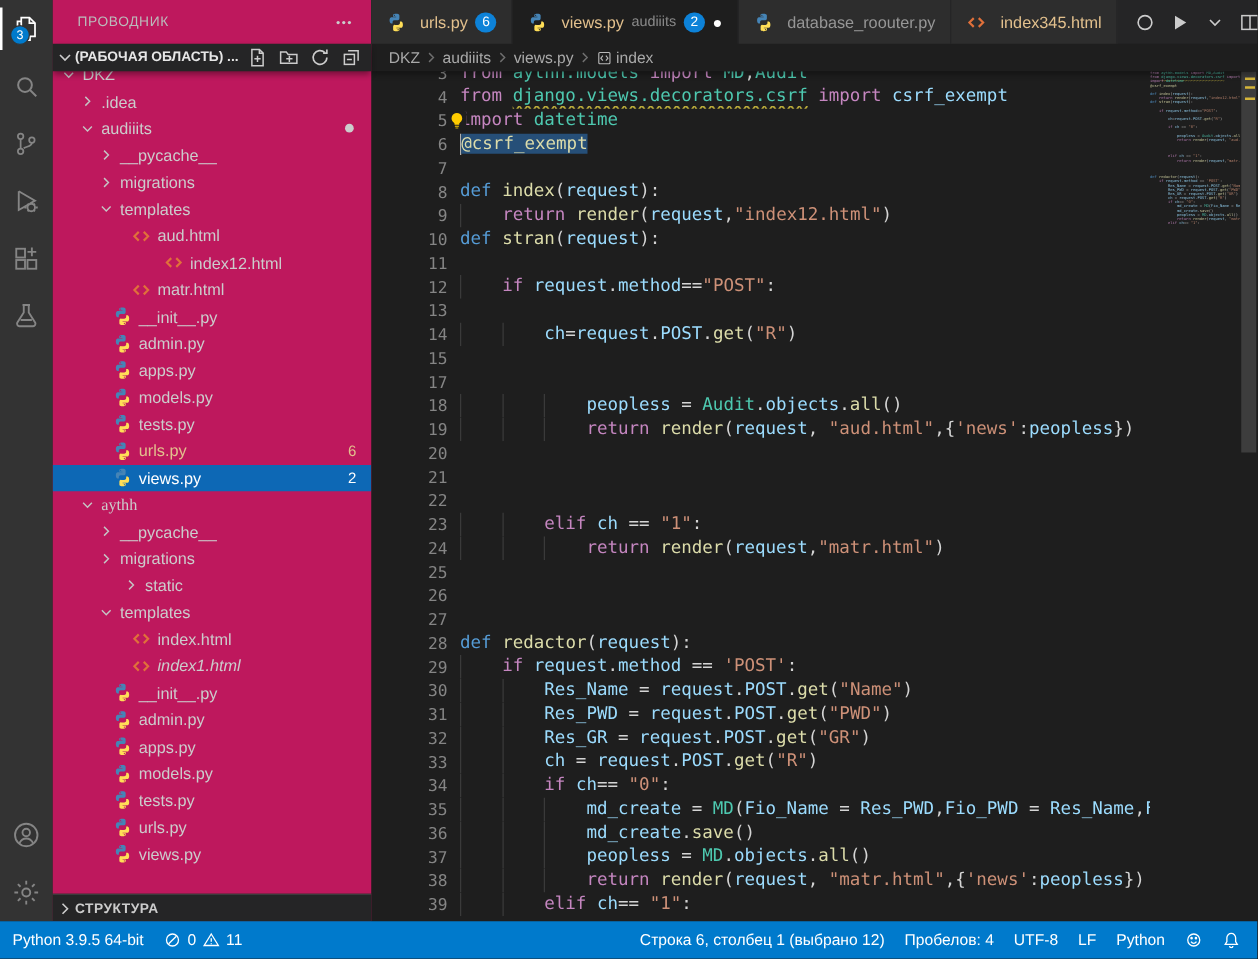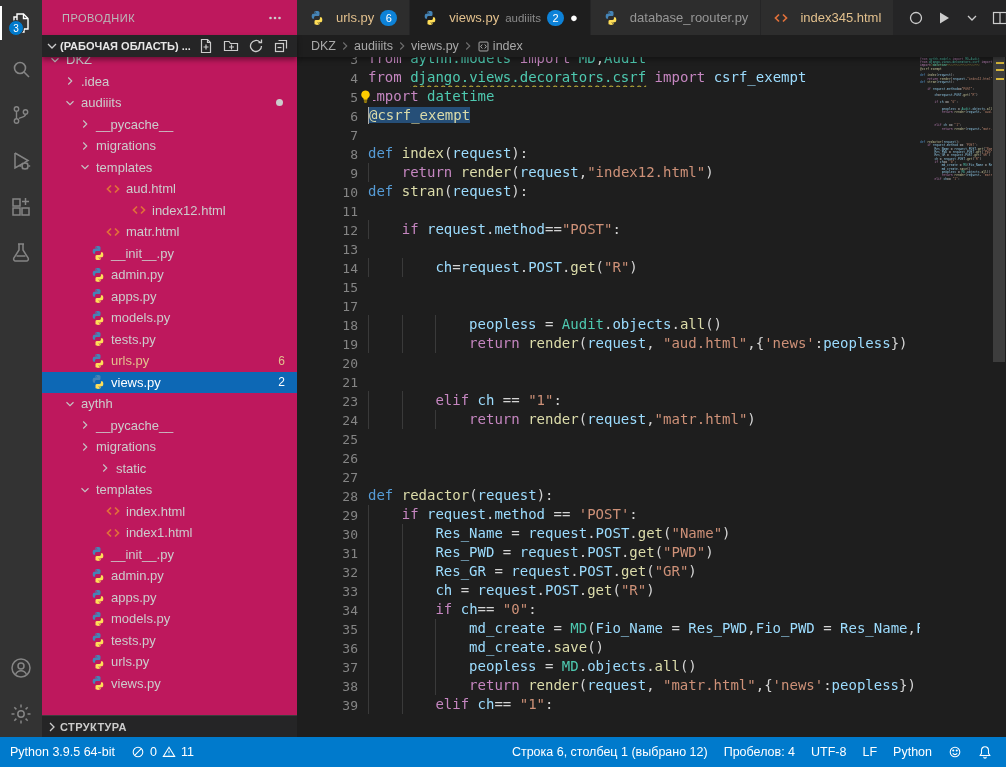--- a/index.html
+++ b/index.html
@@ -361,21 +361,21 @@
             <span class="fspace"></span>
             <span class="ic fic">
               <svg viewBox="0 0 16 16">
                 <path fill="#4584b6" d="M7.9 1c-2.7 0-2.5 1.17-2.5 1.17v1.21h2.55v.36H4.39s-1.72-.19-1.72 2.52c0 2.7 1.5 2.61 1.5 2.61h.9V7.6s-.05-1.5 1.47-1.5h2.53s1.43.02 1.43-1.38V2.4S10.72 1 7.9 1zM6.5 1.8a.46.46 0 110 .92.46.46 0 010-.92z"></path>
                 <path fill="#ffde57" d="M8.1 15c2.7 0 2.5-1.17 2.5-1.17v-1.21H8.05v-.36h3.56s1.72.19 1.72-2.52c0-2.7-1.5-2.61-1.5-2.61h-.9v1.27s.05 1.5-1.47 1.5H6.93s-1.43-.02-1.43 1.38v2.32S5.28 15 8.1 15zm1.4-.8a.46.46 0 110-.92.46.46 0 010 .92z"></path>
               </svg>
             </span>
             <span class="lbl">views.py</span>
             <span class="badge-num">2</span>
           </div>
-          <div class="row" style="padding-left: 21px;">
+          <div class="row" style="padding-left: 21px; font-family: Liberation Serif, serif;">
             <span class="ic tw">
               <svg viewBox="0 0 16 16">
                 <path d="M4 6l4 4 4-4" fill="none" stroke="currentColor" stroke-width="1.3"></path>
               </svg>
             </span>
             <span class="lbl">aythh</span>
           </div>
           <div class="row" style="padding-left: 36px;">
             <span class="ic tw">
               <svg viewBox="0 0 16 16">
@@ -410,21 +410,21 @@
           </div>
           <div class="row" style="padding-left: 51px;">
             <span class="fspace"></span>
             <span class="ic fic">
               <svg viewBox="0 0 16 16">
                 <path d="M6 4.5L2.5 8 6 11.5M10 4.5L13.5 8 10 11.5" fill="none" stroke="#e0703a" stroke-width="1.7"></path>
               </svg>
             </span>
             <span class="lbl">index.html</span>
           </div>
-          <div class="row" style="padding-left: 51px;">
+          <div class="row" style="padding-left: 51px; font-style: italic;">
             <span class="fspace"></span>
             <span class="ic fic">
               <svg viewBox="0 0 16 16">
                 <path d="M6 4.5L2.5 8 6 11.5M10 4.5L13.5 8 10 11.5" fill="none" stroke="#e0703a" stroke-width="1.7"></path>
               </svg>
             </span>
             <span class="lbl">index1.html</span>
           </div>
           <div class="row" style="padding-left: 36px;">
             <span class="fspace"></span>
@@ -687,20 +687,24 @@
           <div class="line">
             <span class="ln">19</span>
             <span class="lc"><span class="indent"></span><span class="indent"></span><span class="indent"></span><span class="tk-kw">return</span><span class="tk-pl"> </span><span class="tk-fn">render</span><span class="tk-pl">(</span><span class="tk-var">request</span><span class="tk-pl">, </span><span class="tk-str">"aud.html"</span><span class="tk-pl">,{</span><span class="tk-str">'news'</span><span class="tk-pl">:</span><span class="tk-var">peopless</span><span class="tk-pl">})</span></span>
           </div>
           <div class="line">
             <span class="ln">20</span>
             <span class="lc"></span>
           </div>
           <div class="line">
             <span class="ln">21</span>
+            <span class="lc"></span>
+          </div>
+          <div class="line">
+            <span class="ln">22</span>
             <span class="lc"></span>
           </div>
           <div class="line">
             <span class="ln">23</span>
             <span class="lc"><span class="indent"></span><span class="indent"></span><span class="tk-kw">elif</span><span class="tk-pl"> </span><span class="tk-var">ch</span><span class="tk-pl"> == </span><span class="tk-str">"1"</span><span class="tk-pl">:</span></span>
           </div>
           <div class="line">
             <span class="ln">24</span>
             <span class="lc"><span class="indent"></span><span class="indent"></span><span class="indent"></span><span class="tk-kw">return</span><span class="tk-pl"> </span><span class="tk-fn">render</span><span class="tk-pl">(</span><span class="tk-var">request</span><span class="tk-pl">,</span><span class="tk-str">"matr.html"</span><span class="tk-pl">)</span></span>
           </div>

